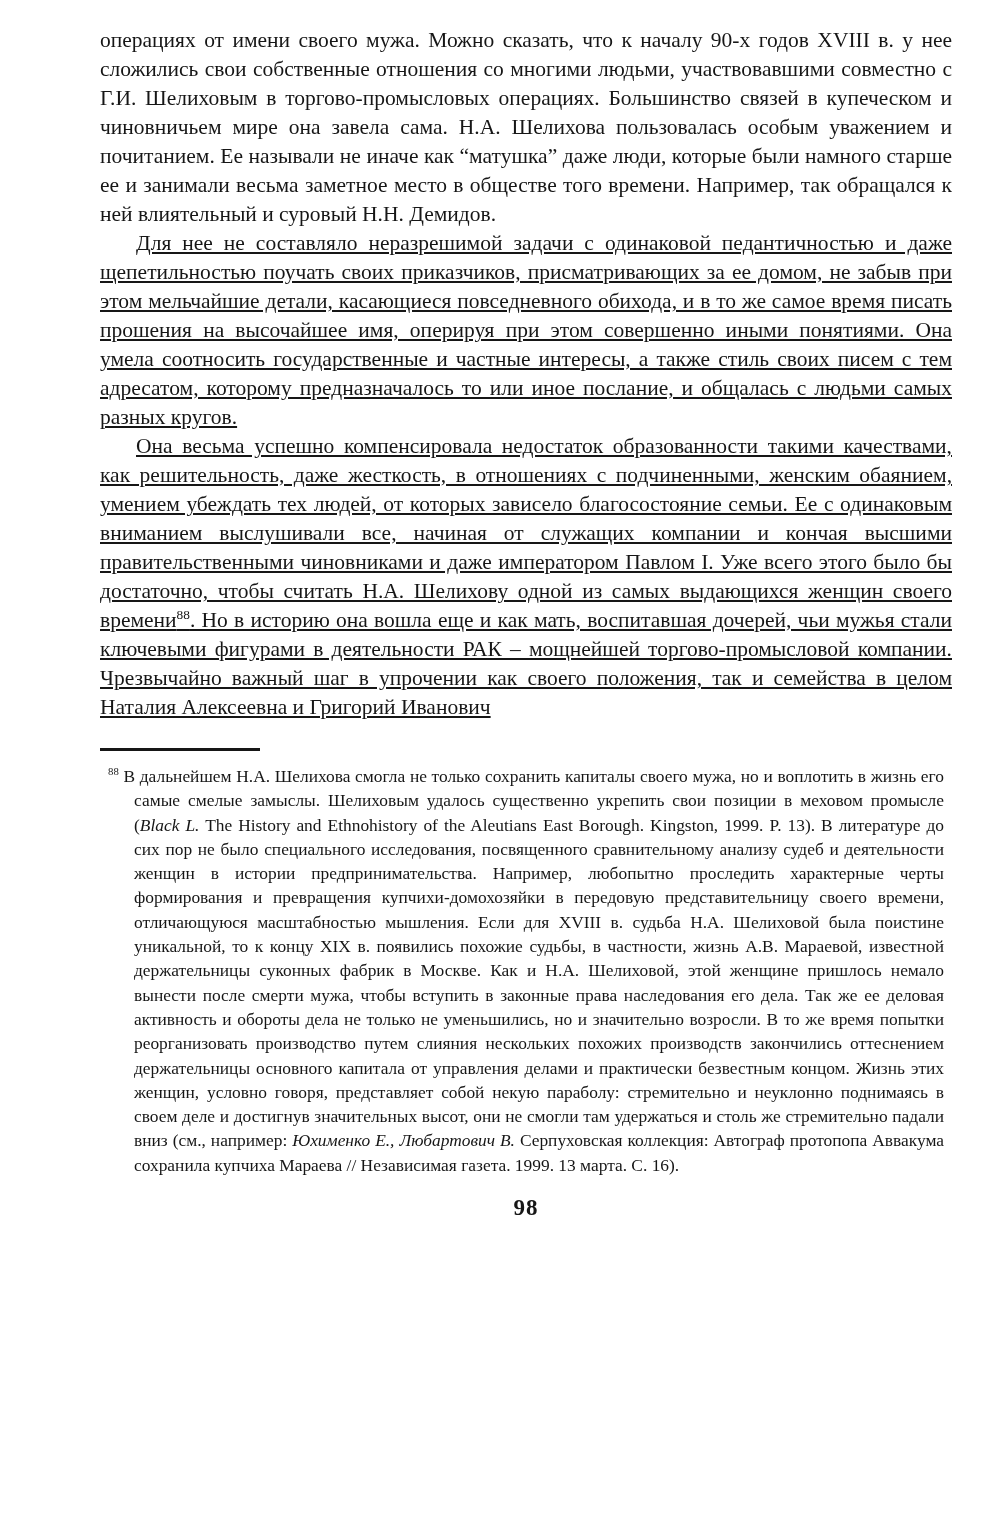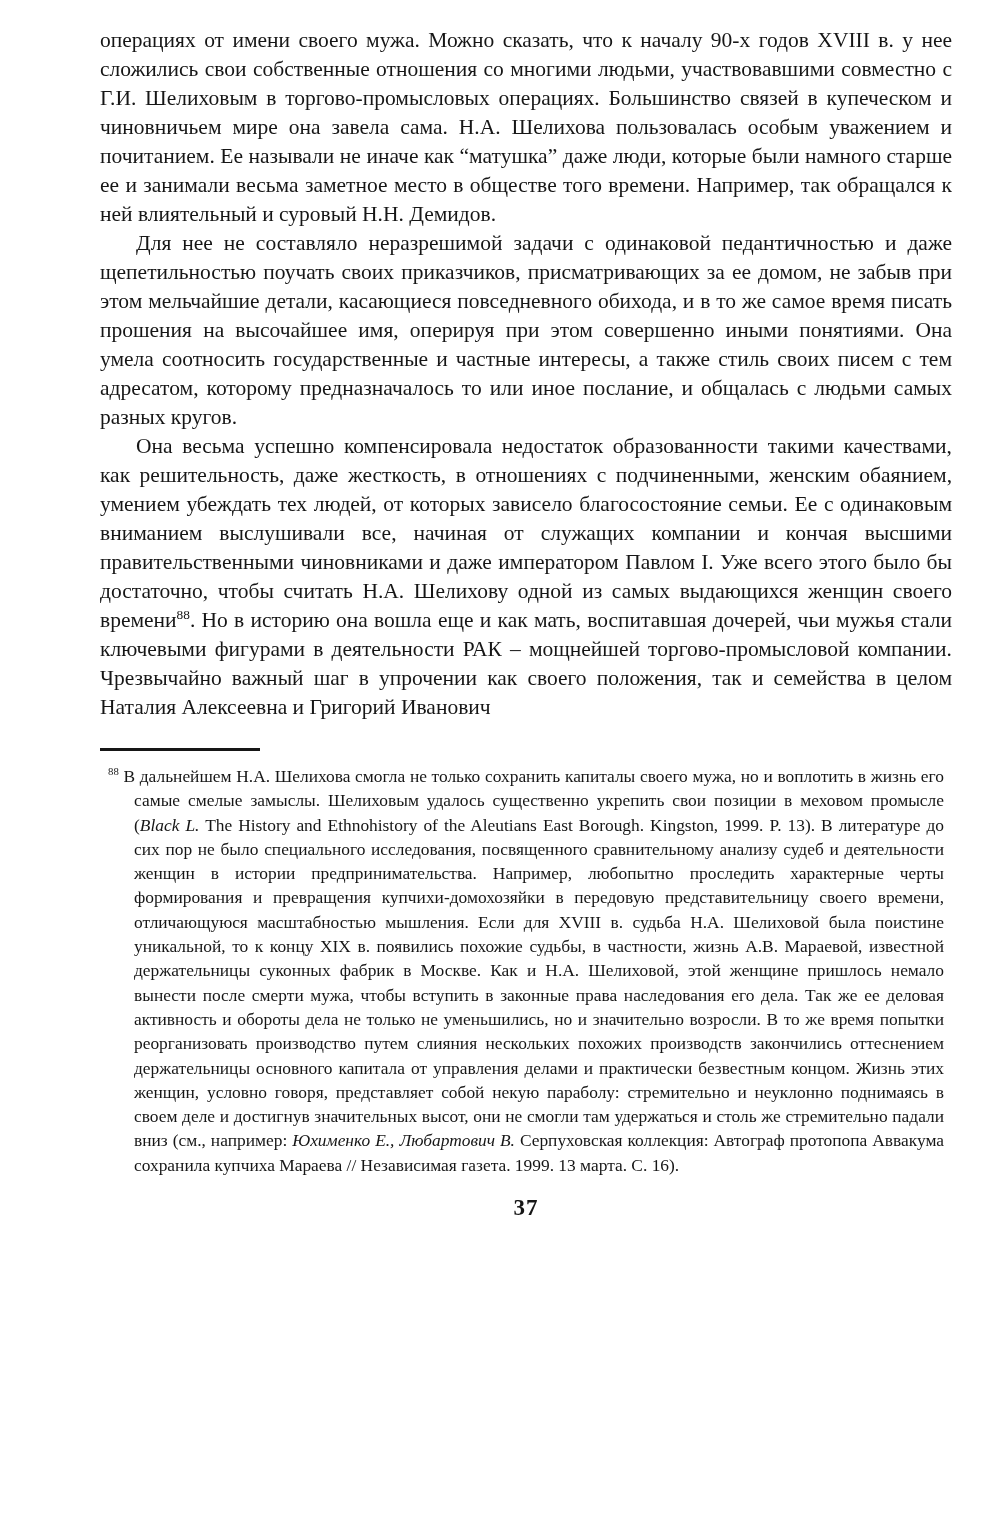--- a/index.html
+++ b/index.html
@@ -24,20 +24,21 @@
   .body-text {
     font-size: 21.5px;
     line-height: 29px;
     text-align: justify;
   }
   .para {
     margin: 0;
   }
   .para.indent {
     text-indent: 36px;
+    text-decoration: underline;
   }
   .para sup, .footnote sup {
     font-size: 62%;
     line-height: 0;
     vertical-align: super;
   }
   .fn-sep {
     width: 160px;
     height: 3px;
     background: #161616;
@@ -71,15 +72,15 @@
   <section class="body-text">
     <p class="para no-indent"><span>операциях от имени своего мужа. Можно сказать, что к началу 90-х годов XVIII в. у нее сложились свои собственные отношения со многими людьми, участвовавшими совместно с Г.И. Шелиховым в торгово-промысловых операциях. Большинство связей в купеческом и чиновничьем мире она завела сама. Н.А. Шелихова пользовалась особым уважением и почитанием. Ее называли не иначе как “матушка” даже люди, которые были намного старше ее и занимали весьма заметное место в обществе того времени. Например, так обращался к ней влиятельный и суровый Н.Н. Демидов.</span></p>
     <p class="para indent"><span>Для нее не составляло неразрешимой задачи с одинаковой педантичностью и даже щепетильностью поучать своих приказчиков, присматривающих за ее домом, не забыв при этом мельчайшие детали, касающиеся повседневного обихода, и в то же самое время писать прошения на высочайшее имя, оперируя при этом совершенно иными понятиями. Она умела соотносить государственные и частные интересы, а также стиль своих писем с тем адресатом, которому предназначалось то или иное послание, и общалась с людьми самых разных кругов.</span></p>
     <p class="para indent"><span>Она весьма успешно компенсировала недостаток образованности такими качествами, как решительность, даже жесткость, в отношениях с подчиненными, женским обаянием, умением убеждать тех людей, от которых зависело благосостояние семьи. Ее с одинаковым вниманием выслушивали все, начиная от служащих компании и кончая высшими правительственными чиновниками и даже императором Павлом I. Уже всего этого было бы достаточно, чтобы считать Н.А. Шелихову одной из самых выдающихся женщин своего времени</span><sup>88</sup><span>. Но в историю она вошла еще и как мать, воспитавшая дочерей, чьи мужья стали ключевыми фигурами в деятельности РАК – мощнейшей торгово-промысловой компании. Чрезвычайно важный шаг в упрочении как своего положения, так и семейства в целом Наталия Алексеевна и Григорий Иванович</span></p>
   </section>
 
   <div class="fn-sep"></div>
 
   <p class="footnote"><sup>88</sup><span> В дальнейшем Н.А. Шелихова смогла не только сохранить капиталы своего мужа, но и воплотить в жизнь его самые смелые замыслы. Шелиховым удалось существенно укрепить свои позиции в меховом промысле (</span><i>Black L.</i><span> The History and Ethnohistory of the Aleutians East Borough. Kingston, 1999. P. 13). В литературе до сих пор не было специального исследования, посвященного сравнительному анализу судеб и деятельности женщин в истории предпринимательства. Например, любопытно проследить характерные черты формирования и превращения купчихи-домохозяйки в передовую представительницу своего времени, отличающуюся масштабностью мышления. Если для XVIII в. судьба Н.А. Шелиховой была поистине уникальной, то к концу XIX в. появились похожие судьбы, в частности, жизнь А.В. Мараевой, известной держательницы суконных фабрик в Москве. Как и Н.А. Шелиховой, этой женщине пришлось немало вынести после смерти мужа, чтобы вступить в законные права наследования его дела. Так же ее деловая активность и обороты дела не только не уменьшились, но и значительно возросли. В то же время попытки реорганизовать производство путем слияния нескольких похожих производств закончились оттеснением держательницы основного капитала от управления делами и практически безвестным концом. Жизнь этих женщин, условно говоря, представляет собой некую параболу: стремительно и неуклонно поднимаясь в своем деле и достигнув значительных высот, они не смогли там удержаться и столь же стремительно падали вниз (см., например: </span><i>Юхименко Е., Любартович В.</i><span> Серпуховская коллекция: Автограф протопопа Аввакума сохранила купчиха Мараева // Независимая газета. 1999. 13 марта. С. 16).</span></p>
 
-  <div class="page-number">37</div>
+  <div class="page-number">98</div>
 
 </div>
 
 </body></html>

